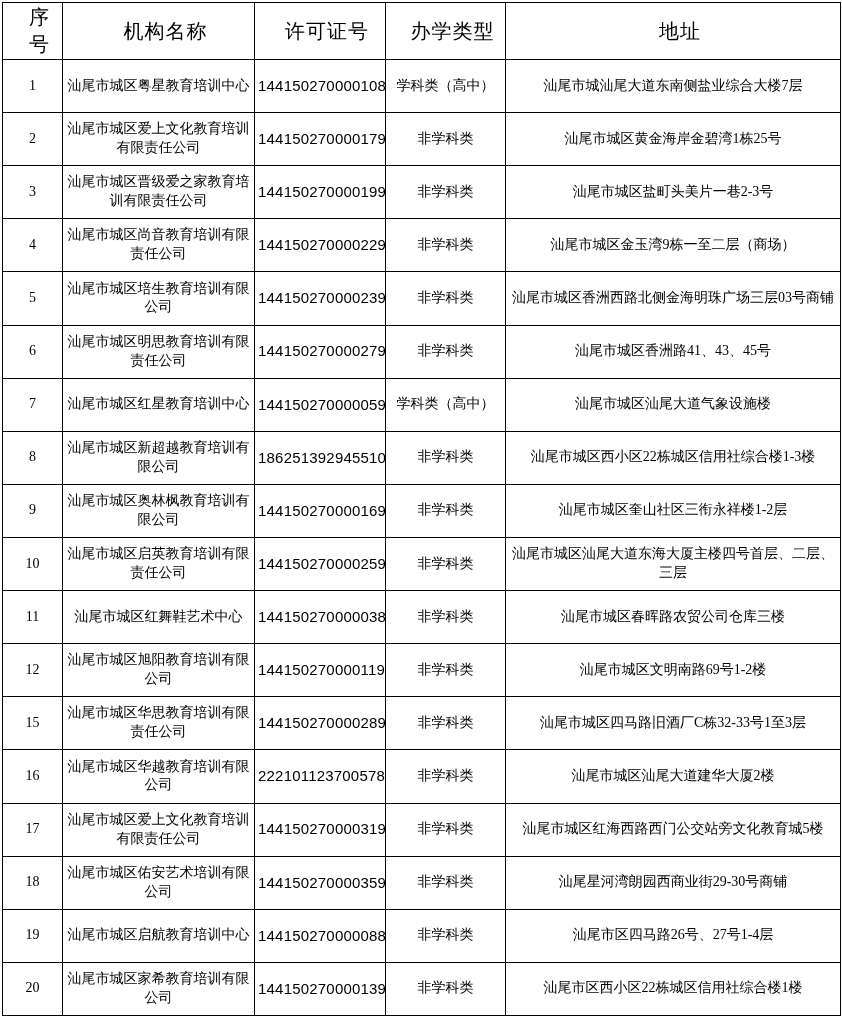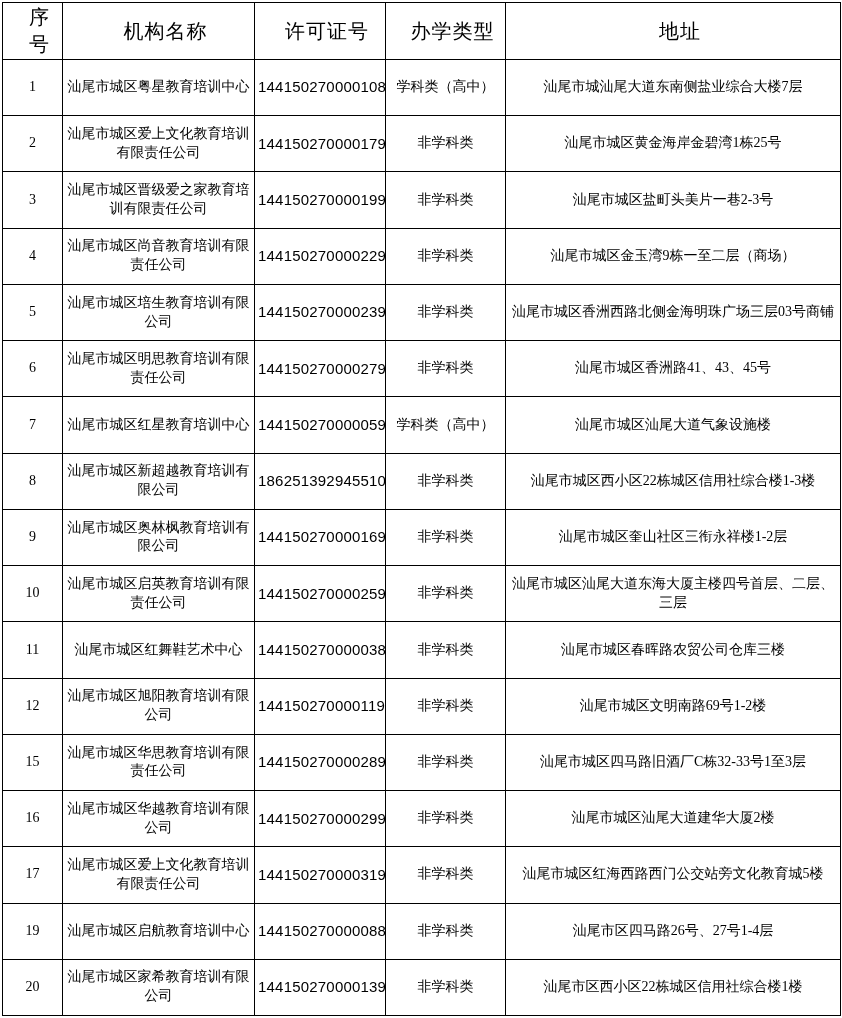--- a/index.html
+++ b/index.html
@@ -170,30 +170,37 @@
       <tr>
     <td class="cell-no">15</td>
     <td class="cell-name">汕尾市城区华思教育培训有限责任公司</td>
     <td class="cell-license">144150270000289</td>
     <td class="cell-type">非学科类</td>
     <td class="cell-addr">汕尾市城区四马路旧酒厂C栋32-33号1至3层</td>
   </tr>
       <tr>
     <td class="cell-no">16</td>
     <td class="cell-name">汕尾市城区华越教育培训有限公司</td>
-    <td class="cell-license">144150270000299</td>
+    <td class="cell-license">222101123700578</td>
     <td class="cell-type">非学科类</td>
     <td class="cell-addr">汕尾市城区汕尾大道建华大厦2楼</td>
   </tr>
       <tr>
     <td class="cell-no">17</td>
     <td class="cell-name">汕尾市城区爱上文化教育培训有限责任公司</td>
     <td class="cell-license">144150270000319</td>
     <td class="cell-type">非学科类</td>
     <td class="cell-addr">汕尾市城区红海西路西门公交站旁文化教育城5楼</td>
+  </tr>
+      <tr>
+    <td class="cell-no">18</td>
+    <td class="cell-name">汕尾市城区佑安艺术培训有限公司</td>
+    <td class="cell-license">144150270000359</td>
+    <td class="cell-type">非学科类</td>
+    <td class="cell-addr">汕尾星河湾朗园西商业街29-30号商铺</td>
   </tr>
       <tr>
     <td class="cell-no">19</td>
     <td class="cell-name">汕尾市城区启航教育培训中心</td>
     <td class="cell-license">144150270000088</td>
     <td class="cell-type">非学科类</td>
     <td class="cell-addr">汕尾市区四马路26号、27号1-4层</td>
   </tr>
       <tr>
     <td class="cell-no">20</td>

